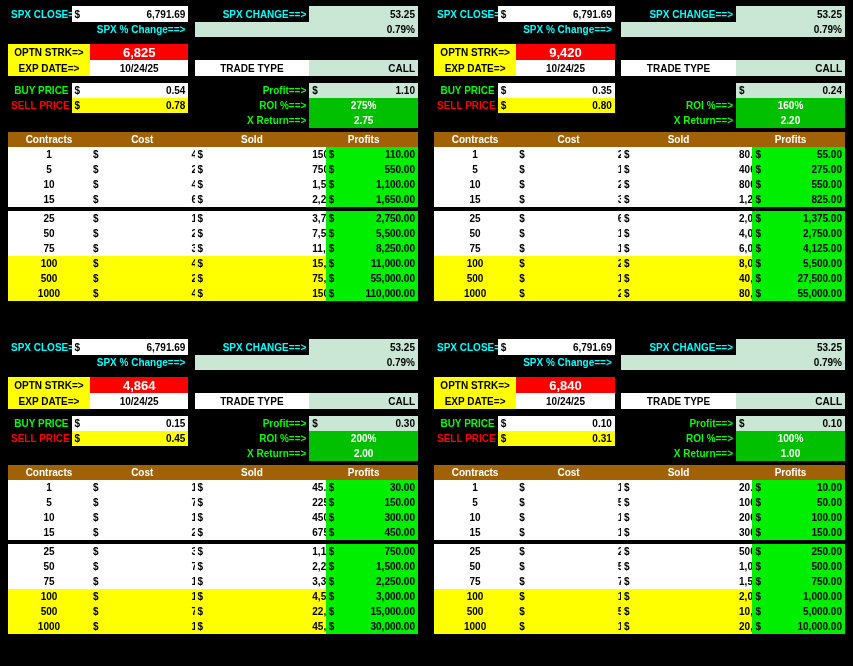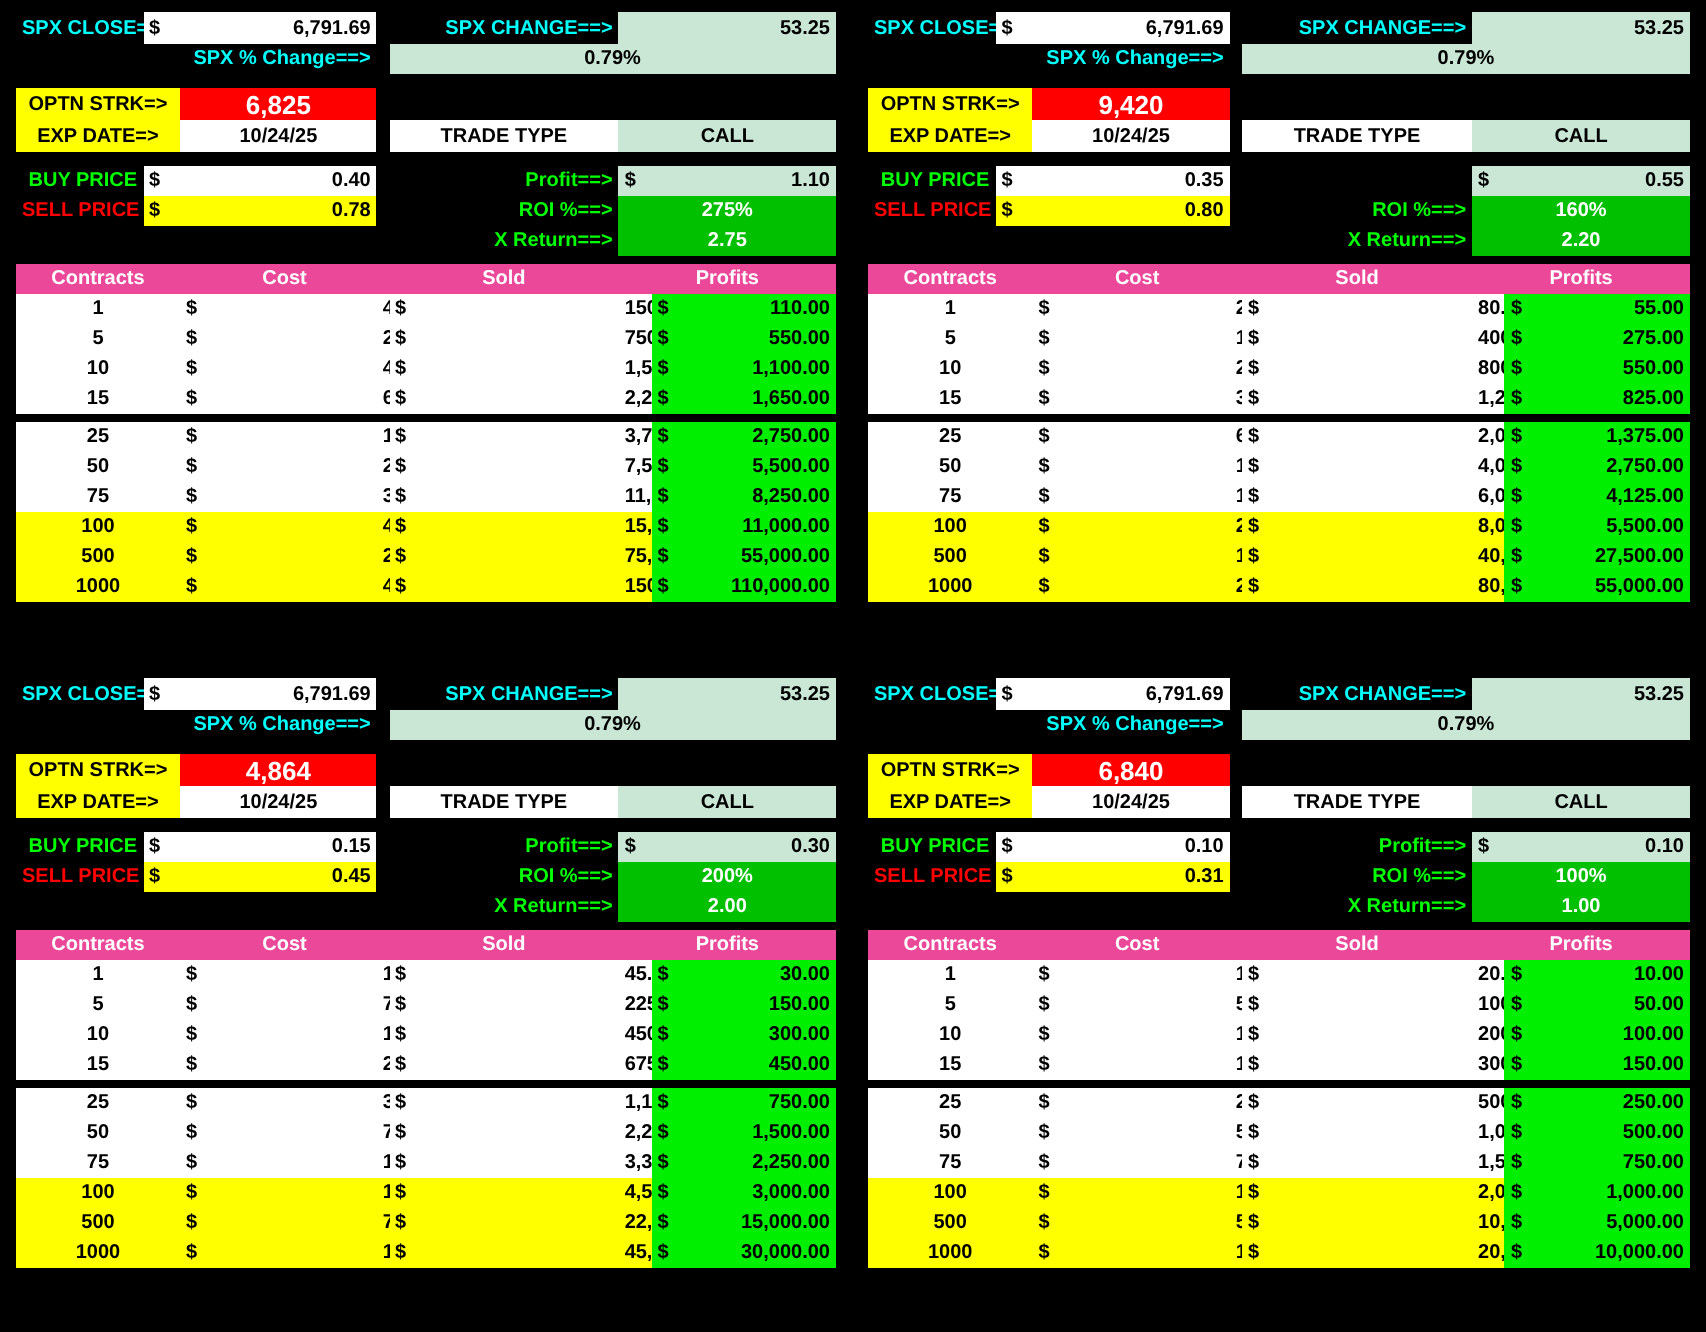--- a/index.html
+++ b/index.html
@@ -5,28 +5,28 @@
   html,body{margin:0;padding:0;background:#000;}
   body{width:853px;height:666px;font-family:"Liberation Sans",sans-serif;}
   .grid{display:grid;grid-template-columns:426px 427px;grid-template-rows:333px 333px;width:853px;height:666px;}
   .panel{box-sizing:border-box;padding:6px 8px 4px 8px;background:#000;}
   table{border-collapse:collapse;table-layout:fixed;width:100%;}
   td{font-size:10px;font-weight:bold;padding:0 3px;height:15px;line-height:15px;white-space:nowrap;overflow:hidden;}
   .blk{background:#000;}
   .cyanlbl{background:#000;color:#00ffff;text-align:right;}
   .redlbl{background:#000;color:#ff0000;text-align:right;}
   .grnlbl{background:#000;color:#00ff00;text-align:right;}
-  .whitelbl{background:#ec4899;color:#ffffff;text-align:center;}
+  .whitelbl{background:#a16207;color:#ffffff;text-align:center;}
   .wht{background:#ffffff;color:#000;text-align:right;}
   .whtC{background:#ffffff;color:#000;text-align:center;}
   .yel{background:#ffff00;color:#000;text-align:right;}
   .yelC{background:#ffff00;color:#000;text-align:center;}
   .red{background:#ff0000;color:#ffffff;text-align:center;font-size:13px;}
   .pale{background:#c9e7d4;color:#000;text-align:right;}
-  .paleC{background:#c9e7d4;color:#000;text-align:center;}
+  .paleC{background:#c9e7d4;color:#000;text-align:right;}
   .grnC{background:#00c000;color:#ffffff;text-align:center;}
   .brgrn{background:#00ee00;color:#000;text-align:right;}
   .dollar{text-align:left;}
   .spacer td{height:7px;background:#000;padding:0;}
   .thin td{height:4px;background:#000;padding:0;}
   .hdrrow td{height:16px;}
 </style>
 </head>
 <body>
 
@@ -73,21 +73,21 @@
             <td class="blk" colspan="1"></td>
             <td class="whtC" colspan="1">TRADE TYPE</td>
             <td class="paleC" colspan="2">CALL</td>
           </tr>
           <tr class="spacer">
             <td colspan="7"></td>
           </tr>
           <tr>
             <td class="grnlbl" colspan="1">BUY PRICE</td>
             <td class="whtC dollar" colspan="1">$</td>
-            <td class="wht" colspan="1">0.40</td>
+            <td class="wht" colspan="1">0.54</td>
             <td class="blk" colspan="1"></td>
             <td class="grnlbl" colspan="1">Profit==&gt;</td>
             <td class="paleC dollar" colspan="1">$</td>
             <td class="pale" colspan="1">1.10</td>
           </tr>
           <tr>
             <td class="redlbl" colspan="1">SELL PRICE</td>
             <td class="yelC dollar" colspan="1">$</td>
             <td class="yel" colspan="1">0.78</td>
             <td class="blk" colspan="1"></td>
@@ -241,21 +241,21 @@
           <tr class="spacer">
             <td colspan="7"></td>
           </tr>
           <tr>
             <td class="grnlbl" colspan="1">BUY PRICE</td>
             <td class="whtC dollar" colspan="1">$</td>
             <td class="wht" colspan="1">0.35</td>
             <td class="blk" colspan="1"></td>
             <td class="grnlbl" colspan="1"></td>
             <td class="paleC dollar" colspan="1">$</td>
-            <td class="pale" colspan="1">0.55</td>
+            <td class="pale" colspan="1">0.24</td>
           </tr>
           <tr>
             <td class="redlbl" colspan="1">SELL PRICE</td>
             <td class="yelC dollar" colspan="1">$</td>
             <td class="yel" colspan="1">0.80</td>
             <td class="blk" colspan="1"></td>
             <td class="grnlbl" colspan="1">ROI %==&gt;</td>
             <td class="grnC" colspan="2">160%</td>
           </tr>
           <tr>

